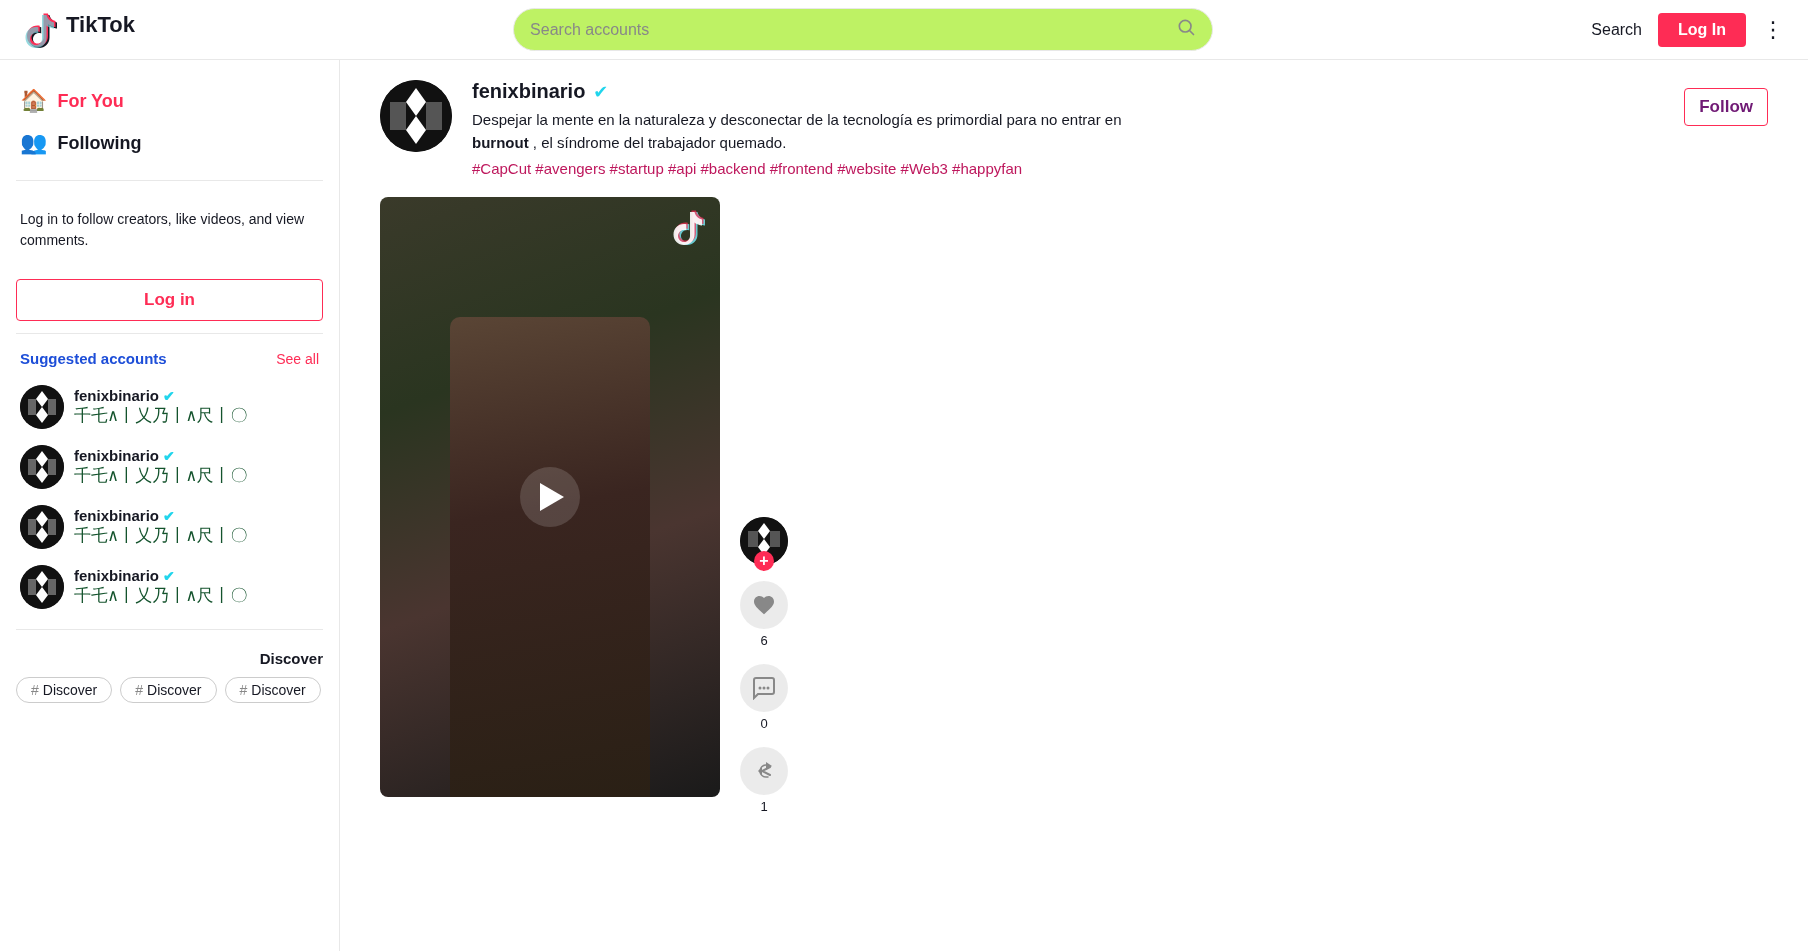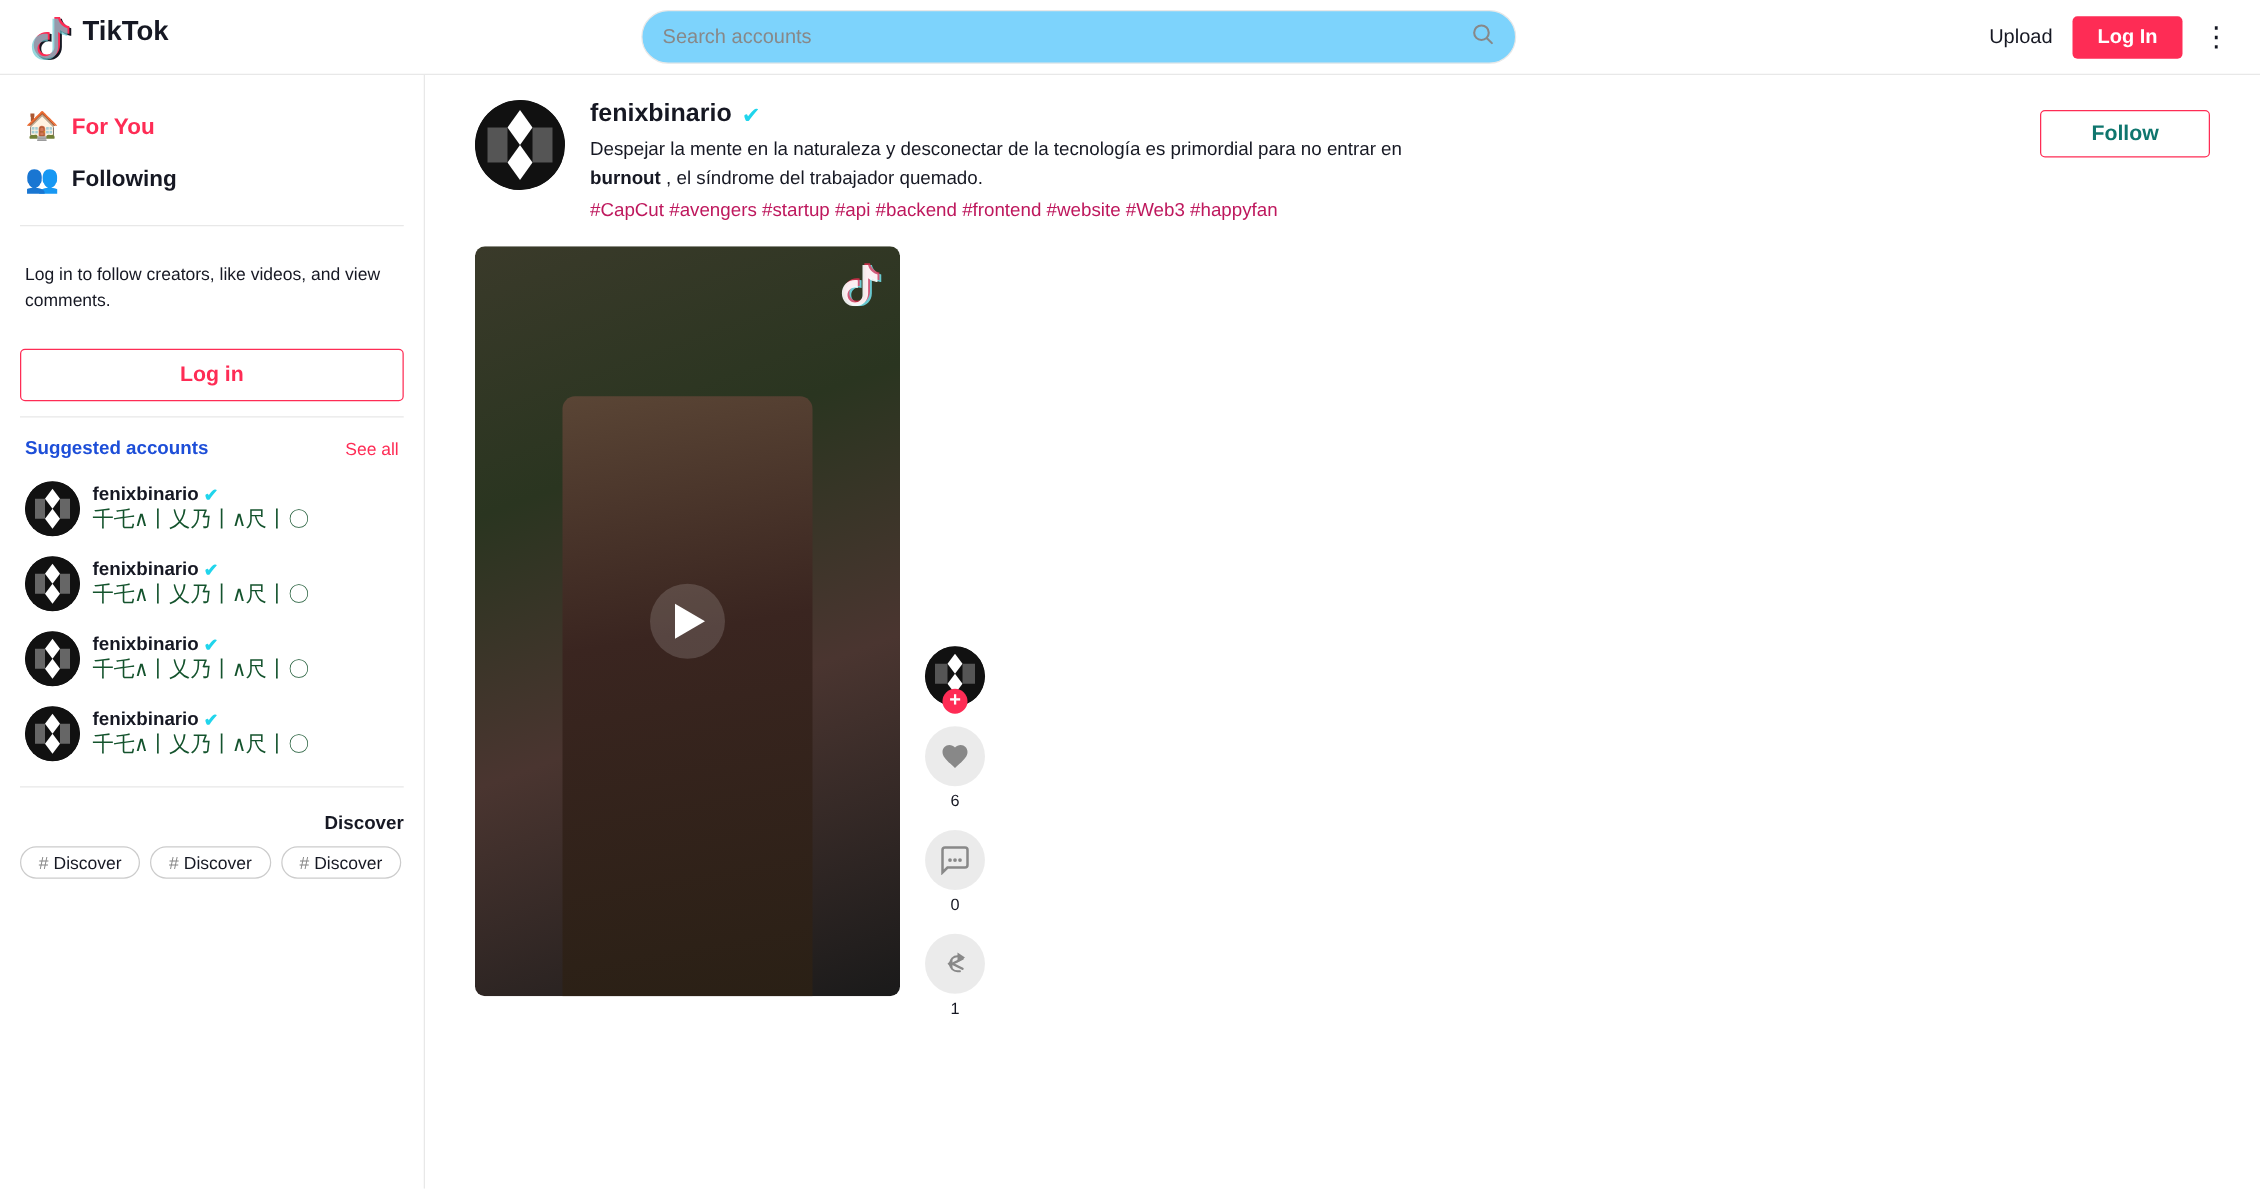--- a/index.html
+++ b/index.html
@@ -9,21 +9,21 @@
     .header {
       display: flex; align-items: center; justify-content: space-between;
       padding: 0 24px; height: 60px; border-bottom: 1px solid #e8e8e8;
       position: sticky; top: 0; background: #fff; z-index: 100;
     }
     .logo { display: flex; gap: 6px; font-size: 22px; font-weight: 700; }
     .logo-icon { width: 36px; height: 36px; }
     .search-bar {
       flex: 1; max-width: 700px; margin: 0 40px;
       display: flex; align-items: center;
-      background: #7dd3fc; border-radius: 24px; padding: 8px 16px;
+      background: #bef264; border-radius: 24px; padding: 8px 16px;
       border: 1px solid #e8e8e8;
     }
     .search-bar input {
       border: none; background: transparent; outline: none; flex: 1;
       font-size: 16px; color: #161823;
     }
     .search-bar input::placeholder { color: #888; }
     .search-icon-btn { background: none; border: none; cursor: pointer; color: #888; font-size: 18px; }
     .header-right { display: flex; align-items: center; gap: 16px; }
     .upload-btn {
@@ -96,23 +96,23 @@
       display: flex; align-items: center; justify-content: center;
     }
     .profile-info { flex: 1; }
     .profile-name-row { display: flex; align-items: center; gap: 8px; margin-bottom: 6px; }
     .profile-username { font-size: 20px; font-weight: 700; }
     .profile-verified { color: #20d5ec; font-size: 18px; }
     .profile-bio { font-size: 15px; color: #161823; line-height: 1.5; margin-bottom: 6px; max-width: 700px; }
     .profile-bio strong { font-weight: 700; }
     .profile-tags { font-size: 15px; color: #be185d; }
     .follow-btn-outer {
-      border: 1.5px solid #fe2c55; background: #fff; color: #0f766e;
+      border: 1.5px solid #fe2c55; background: #fff; color: #701a75;
       font-size: 17px; font-weight: 600; border-radius: 4px;
-      padding: 8px 40px; cursor: pointer; flex-shrink: 0; align-self: flex-start;
+      padding: 8px 14px; cursor: pointer; flex-shrink: 0; align-self: flex-start;
       margin-top: 8px;
     }
 
     
     .video-section { display: flex; gap: 20px; margin-top: 10px; }
     .video-wrapper {
       position: relative; width: 340px; height: 600px;
       background: #2a2a2a; border-radius: 8px; overflow: hidden; flex-shrink: 0;
     }
     .video-bg {
@@ -189,21 +189,21 @@
     <input type="text" placeholder="Search accounts" style="">
     <button class="search-icon-btn">
       <svg width="20" height="20" viewBox="0 0 24 24" fill="none">
         <circle cx="11" cy="11" r="7" stroke="#888" stroke-width="2"></circle>
         <line x1="16.5" y1="16.5" x2="21" y2="21" stroke="#888" stroke-width="2" stroke-linecap="round"></line>
       </svg>
     </button>
   </div>
 
   <div class="header-right">
-    <button class="upload-btn">Upload</button>
+    <button class="upload-btn">Search</button>
     <button class="login-btn">Log In</button>
     <span class="more-icon">⋮</span>
   </div>
 </header>
 
 <div class="main-layout">
 
   <aside class="sidebar">
     <nav class="sidebar-nav">
       <div class="nav-item active">

